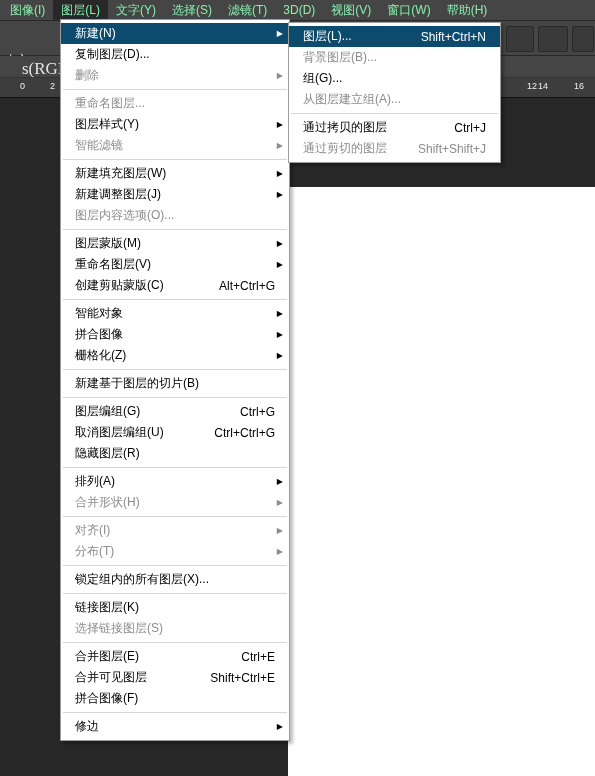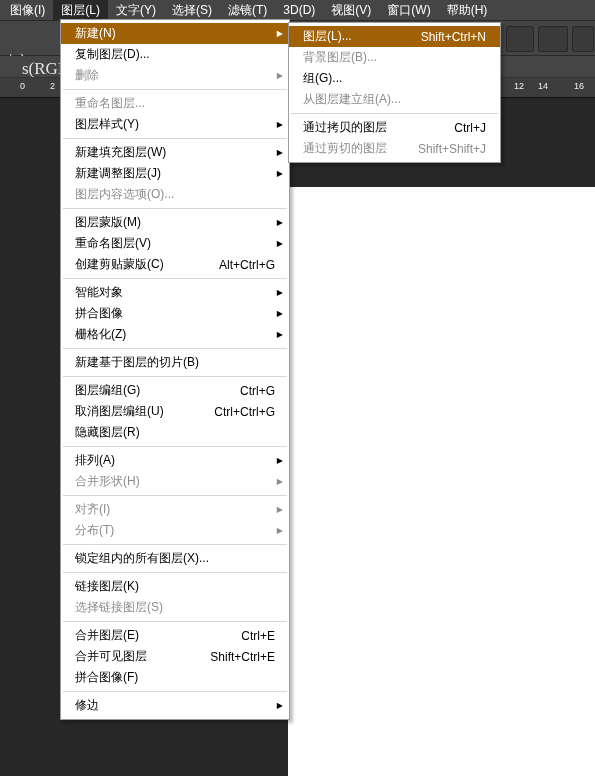--- a/index.html
+++ b/index.html
@@ -29,21 +29,21 @@
     position: absolute;
     left: 0; top: 0;
     width: 595px; height: 20px;
     background: #454545;
     display: flex;
     align-items: center;
     padding-left: 2px;
   }
   .menubar .menu {
     padding: 3px 8px;
-    color: #ffffff;
+    color: #86efac;
     cursor: default;
     white-space: nowrap;
     font-size: 12px;
   }
   .menubar .menu.active {
     background: #282828;
   }
   
   .toolstrip {
     position: absolute;
@@ -137,21 +137,21 @@
   .menu-item .label { flex: 1; }
   .menu-item .shortcut {
     color: #000;
     font-size: 12px;
     margin-right: 8px;
     text-align: right;
   }
   .menu-item.disabled .label,
   .menu-item.disabled .shortcut { color: #8c8c8c; }
   .menu-item.highlight {
-    background: #a16207;
+    background: #0c4a6e;
     color: #fff;
   }
   .menu-item.highlight .label,
   .menu-item.highlight .shortcut { color: #fff; }
   .menu-item.has-sub::after {
     content: "▶";
     font-size: 8px;
     position: absolute;
     right: 6px;
     top: 6px;
@@ -190,41 +190,44 @@
   <div class="btn b3"></div>
 </div>
 
 <div class="infobar">
   <div class="txt">s(RGB/8)</div>
 </div>
 
 <div class="ruler">
   <div class="tick" style="left:20px">0</div>
   <div class="tick" style="left:50px">2</div>
-  <div class="tick" style="left:514px">12</div>
+  <div class="tick" style="left:527px">12</div>
   <div class="tick" style="left:538px">14</div>
   <div class="tick" style="left:574px">16</div>
 </div>
 
 <div class="menu-panel main">
   <div class="menu-item highlight has-sub">
     <span class="label">新建(N)</span>
   </div>
   <div class="menu-item">
     <span class="label">复制图层(D)...</span>
   </div>
   <div class="menu-item disabled has-sub">
     <span class="label">删除</span>
   </div>
   <div class="sep"></div>
   <div class="menu-item disabled">
     <span class="label">重命名图层...</span>
   </div>
   <div class="menu-item has-sub">
     <span class="label">图层样式(Y)</span>
+  </div>
+  <div class="menu-item disabled has-sub">
+    <span class="label">智能滤镜</span>
   </div>
   <div class="sep"></div>
   <div class="menu-item has-sub">
     <span class="label">新建填充图层(W)</span>
   </div>
   <div class="menu-item has-sub">
     <span class="label">新建调整图层(J)</span>
   </div>
   <div class="menu-item disabled">
     <span class="label">图层内容选项(O)...</span>

